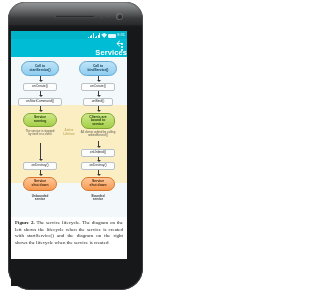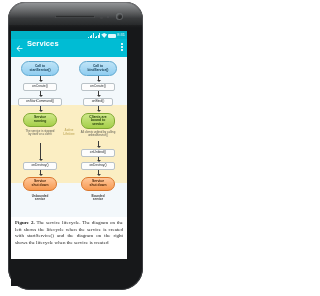--- a/index.html
+++ b/index.html
@@ -38,21 +38,21 @@
   .sig i{display:block;width:1px;background:#dff7fb;}
   .sig i:nth-child(1){height:1.5px}.sig i:nth-child(2){height:2.5px}
   .sig i:nth-child(3){height:3.5px}.sig i:nth-child(4){height:5px}
   .wifi{width:6px;height:5px;background:#dff7fb;
         clip-path:polygon(50% 100%,0 28%,50% 0,100% 28%);}
   .batt{width:8px;height:4.5px;background:#dff7fb;border-radius:1px;}
   .clock{font-size:4px;color:#eafbfe;line-height:6px;}
 
   
   .toolbar{position:relative;height:18px;background:#00bcd4;
-           display:flex;align-items:flex-start;}
+           display:flex;align-items:flex-end;flex-direction:column;}
   .tb-back{width:16px;height:18px;display:flex;align-items:center;justify-content:center;}
   .tb-back svg{display:block}
   .tb-title{font-size:7.5px;font-weight:bold;color:#ffffff;letter-spacing:.1px;}
   .tb-menu{position:absolute;right:4px;top:4px;display:flex;flex-direction:column;gap:1.5px;}
   .tb-menu span{width:1.6px;height:1.6px;border-radius:50%;background:#ffffff;display:block;}
 
   
   .content{position:relative;height:202px;background:#ffffff;overflow:hidden;}
 
   

